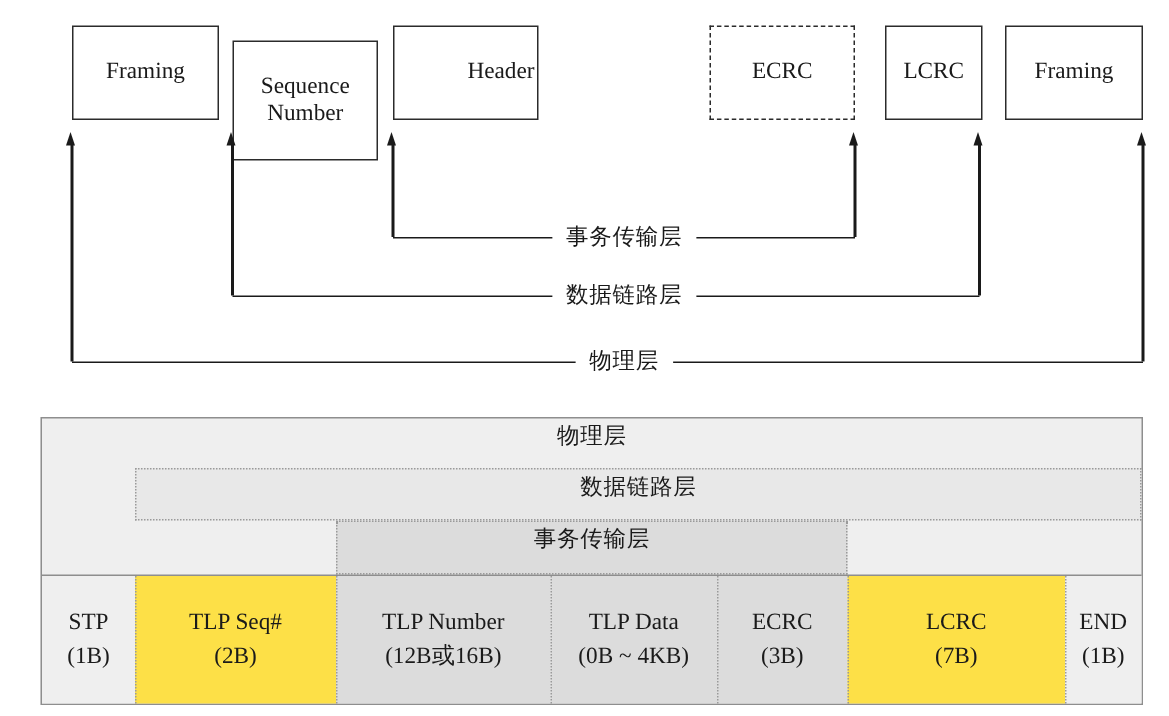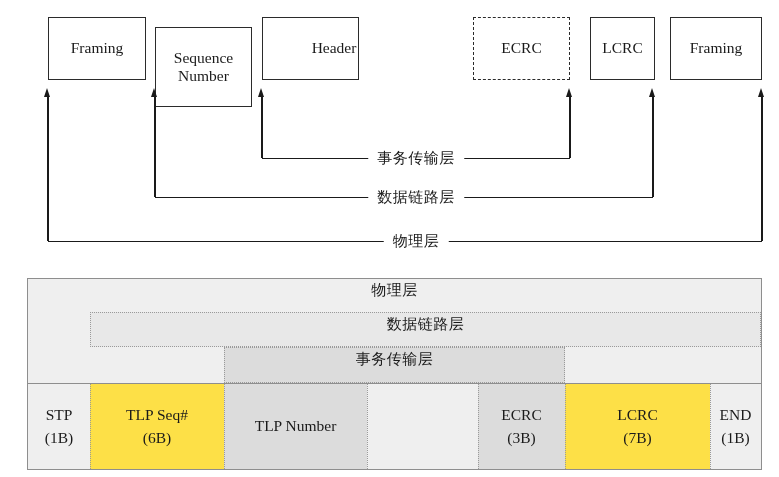--- a/index.html
+++ b/index.html
@@ -173,24 +173,29 @@
     <div class="layer-band band-tx" style="left:196px; top:68px; width:341px; height:36px;">
       <span>事务传输层</span>
     </div>
 
     <div class="field-cell shade-phy" style="left:0px;   top:105px; width:62px;  height:85px;">
       <div>STP</div>
       <div>(1B)</div>
     </div>
     <div class="field-cell shade-dl" style="left:62px;  top:105px; width:134px; height:85px;">
       <div>TLP Seq#</div>
-      <div>(6B)</div>
+      <div>(2B)</div>
     </div>
     <div class="field-cell shade-tx" style="left:196px; top:105px; width:143px; height:85px;">
       <div>TLP Number</div>
+      <div>(12B或16B)</div>
+    </div>
+    <div class="field-cell shade-tx" style="left:339px; top:105px; width:111px; height:85px;">
+      <div>TLP Data</div>
+      <div>(0B ~ 4KB)</div>
     </div>
     <div class="field-cell shade-tx" style="left:450px; top:105px; width:87px;  height:85px;">
       <div>ECRC</div>
       <div>(3B)</div>
     </div>
     <div class="field-cell shade-dl" style="left:537px; top:105px; width:145px; height:85px;">
       <div>LCRC</div>
       <div>(7B)</div>
     </div>
     <div class="field-cell shade-phy" style="left:682px; top:105px; width:51px;  height:85px;">

